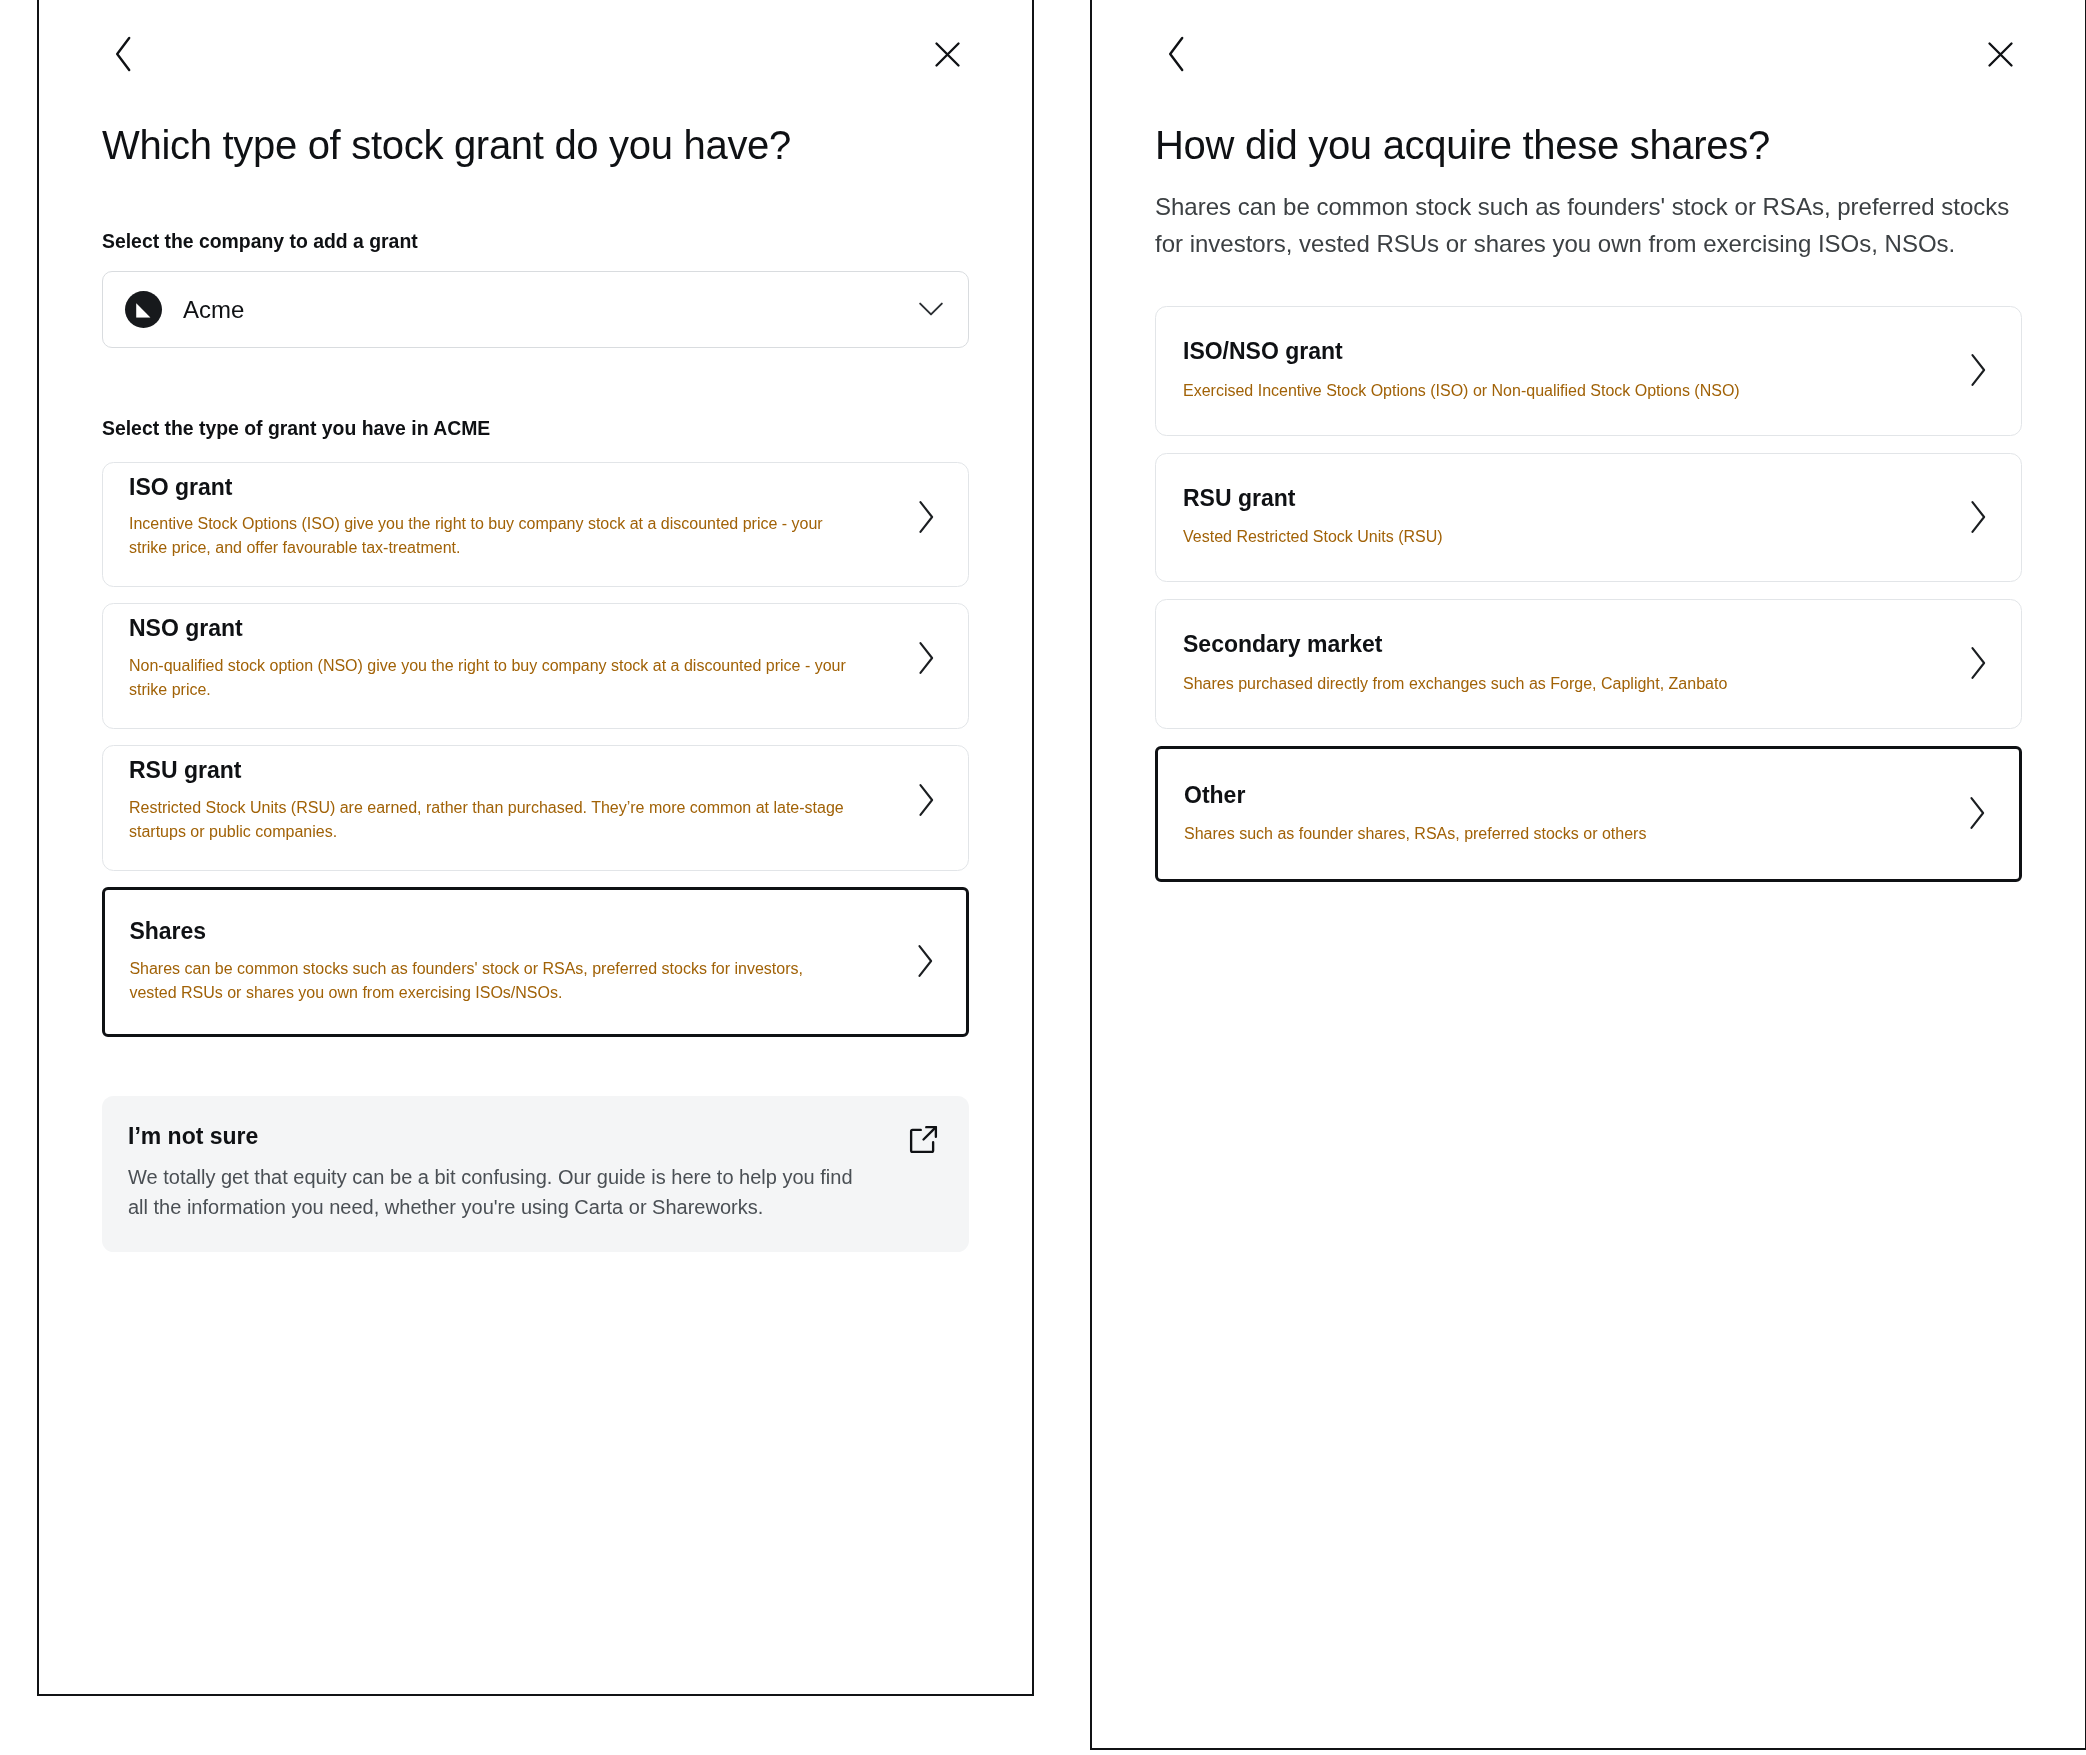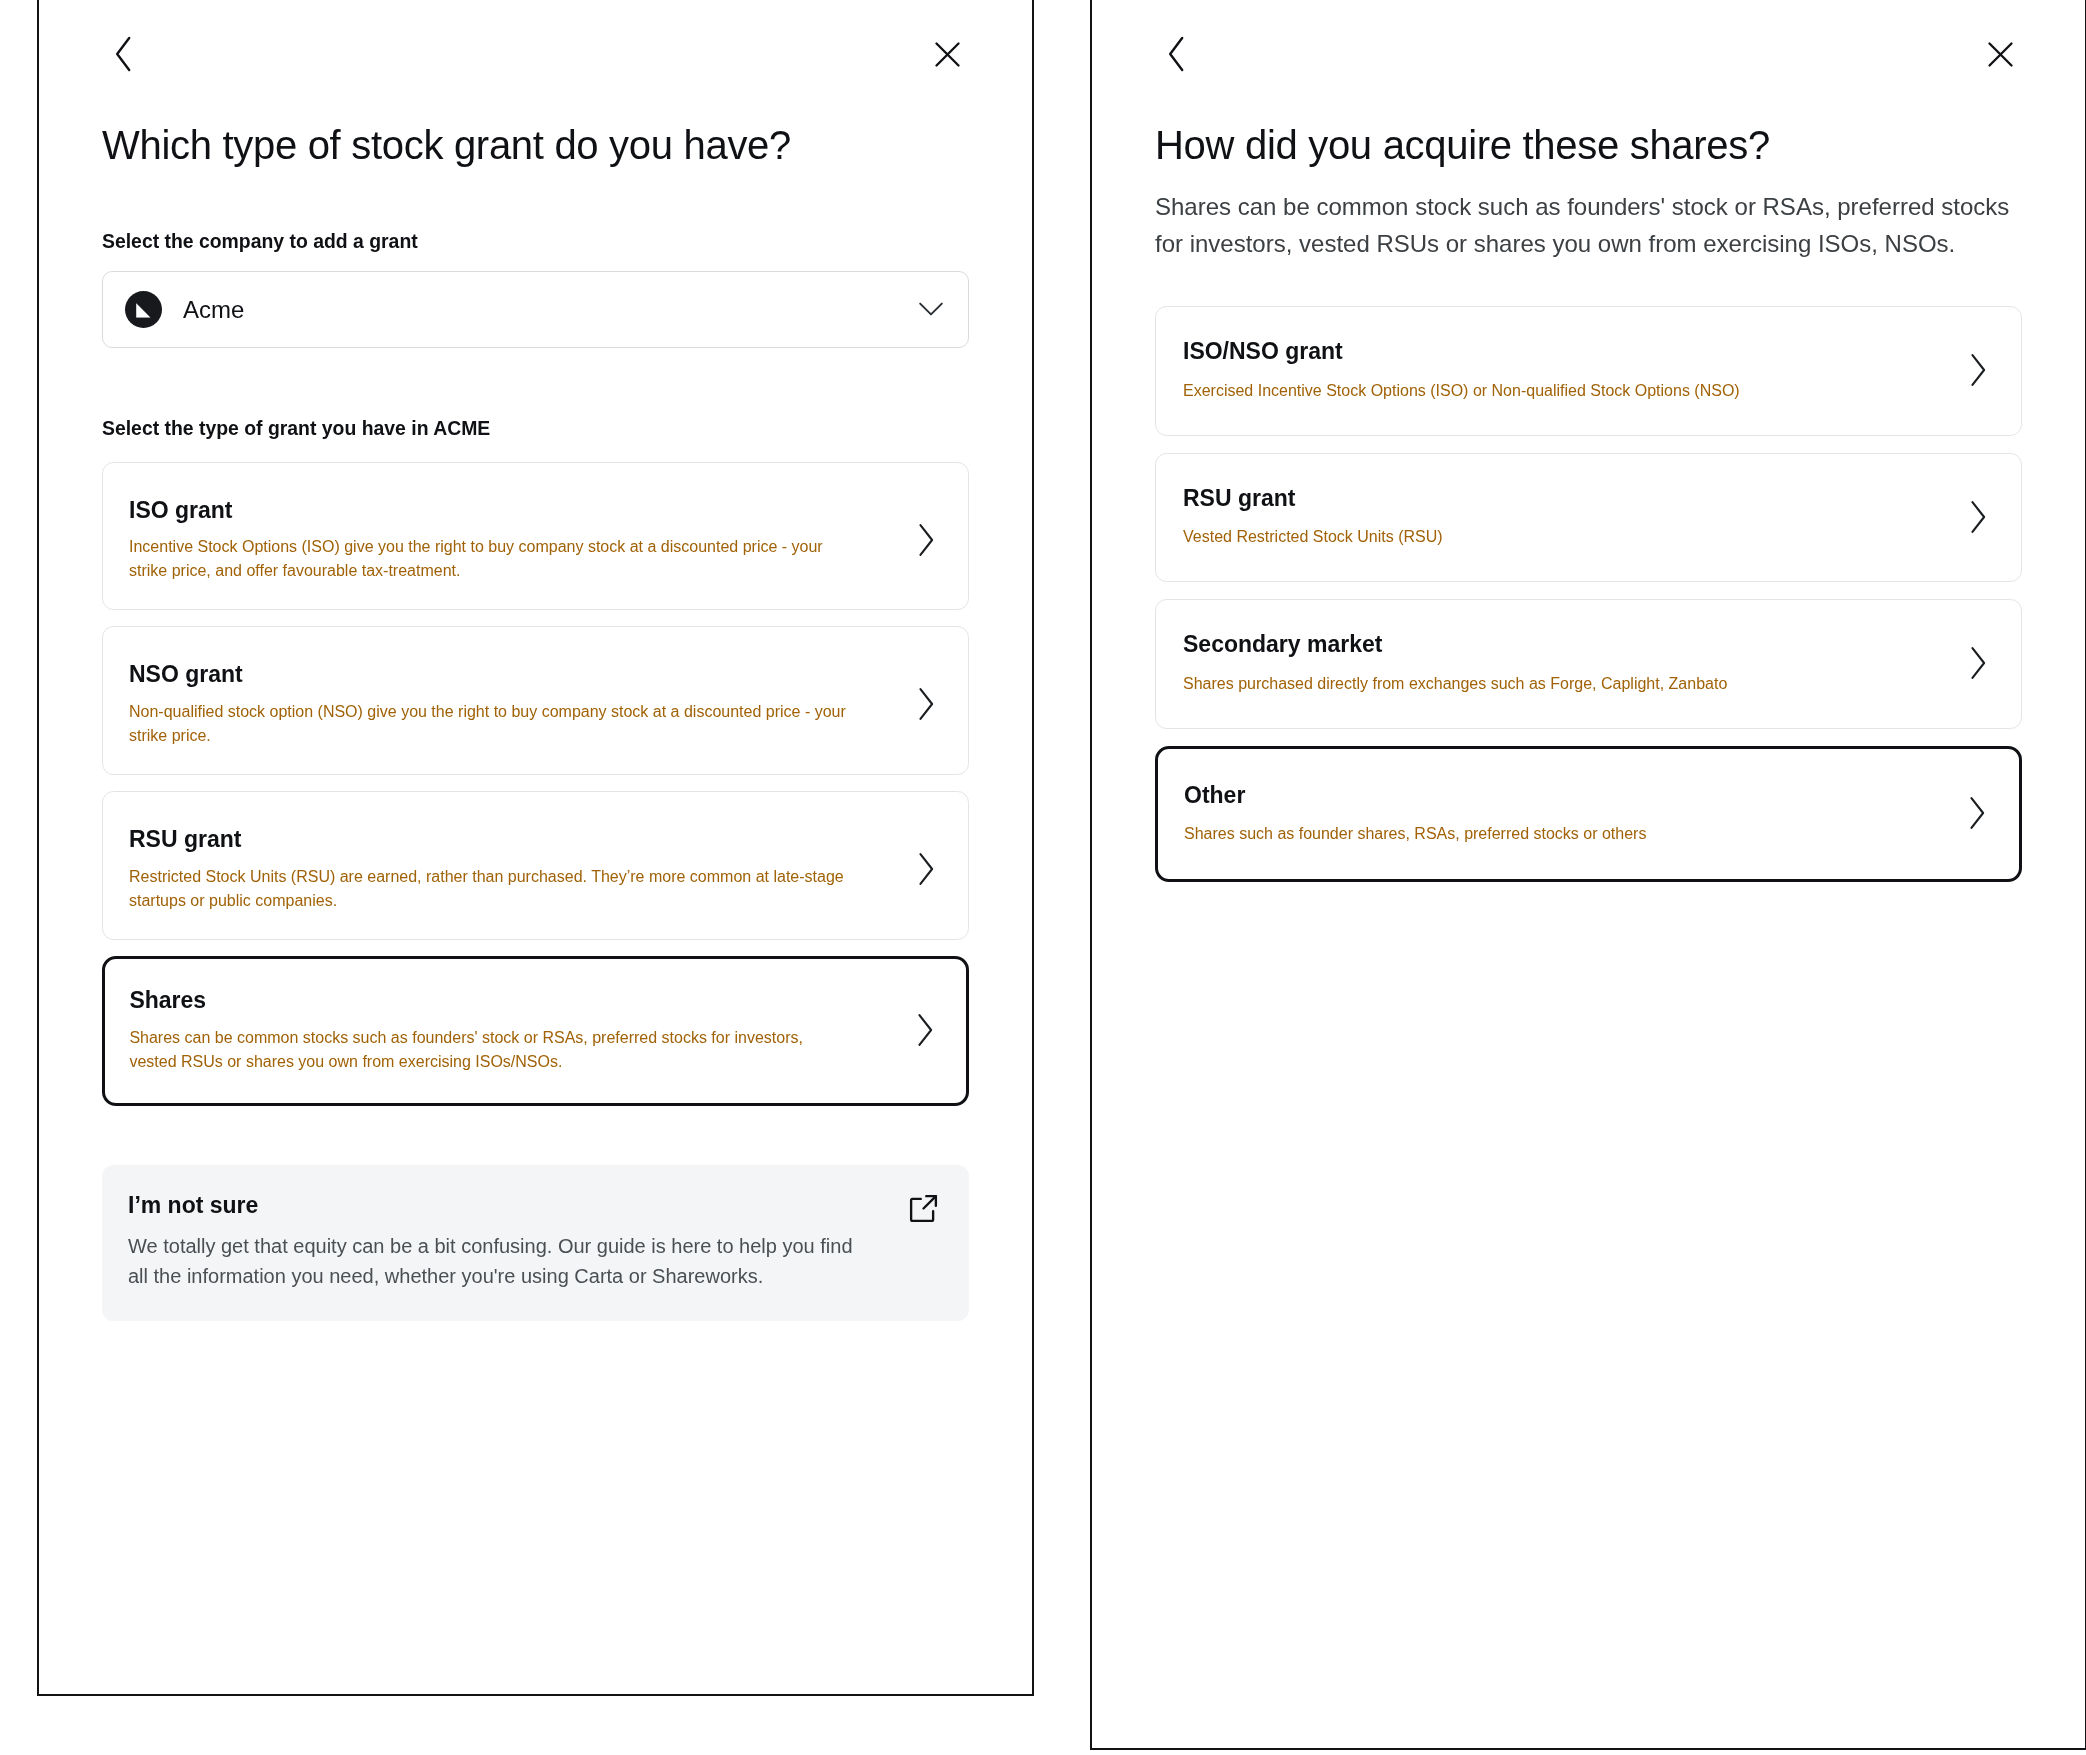--- a/index.html
+++ b/index.html
@@ -135,21 +135,21 @@
   }
   .select-value {
     font-size: 24px;
     color: #0f1114;
   }
 
   
   .card {
     border: 1.4px solid #e2e5e8;
     border-radius: 11.5px;
-    padding: 33px 26px 26px 26px;
+    padding: 10px 26px 26px 26px;
     box-sizing: border-box;
     display: flex;
     align-items: center;
     justify-content: space-between;
     gap: 21.5px;
     margin-bottom: 16px;
     cursor: pointer;
     background: #fff;
   }
   .card-body { flex: 1 1 auto; }
@@ -169,21 +169,21 @@
   .chev {
     flex: 0 0 auto;
     width: 33px;
     display: flex;
     align-items: center;
     justify-content: center;
   }
 
   .card.selected {
     border: 3.6px solid #0f1114;
-    border-radius: 14px;
+    border-radius: 6px;
     padding: 27px 24.4px 29px 24.4px;
   }
 
   
   .info-box {
     margin-top: 59px;
     background: #f4f5f6;
     border-radius: 11.5px;
     padding: 27px 29px 30px 26px;
     box-sizing: border-box;

